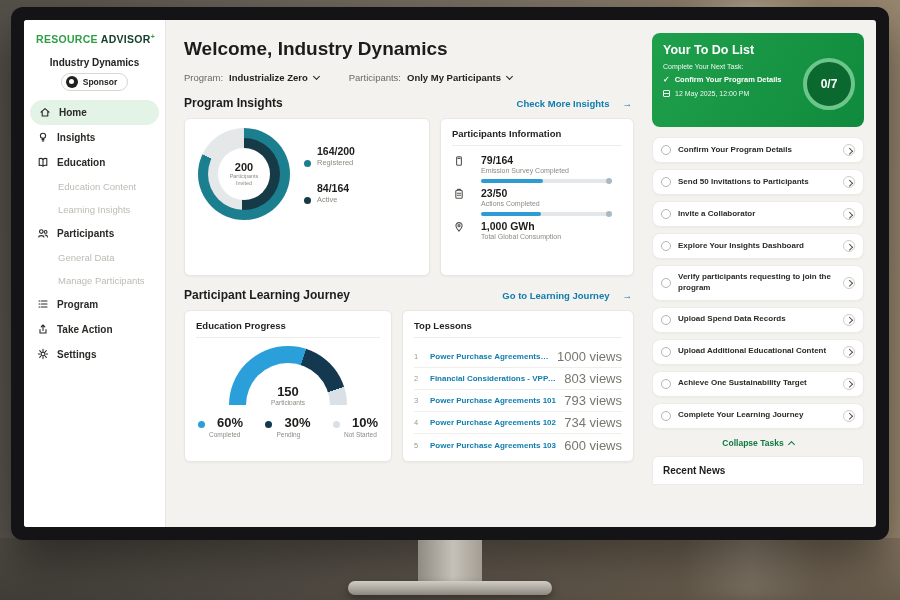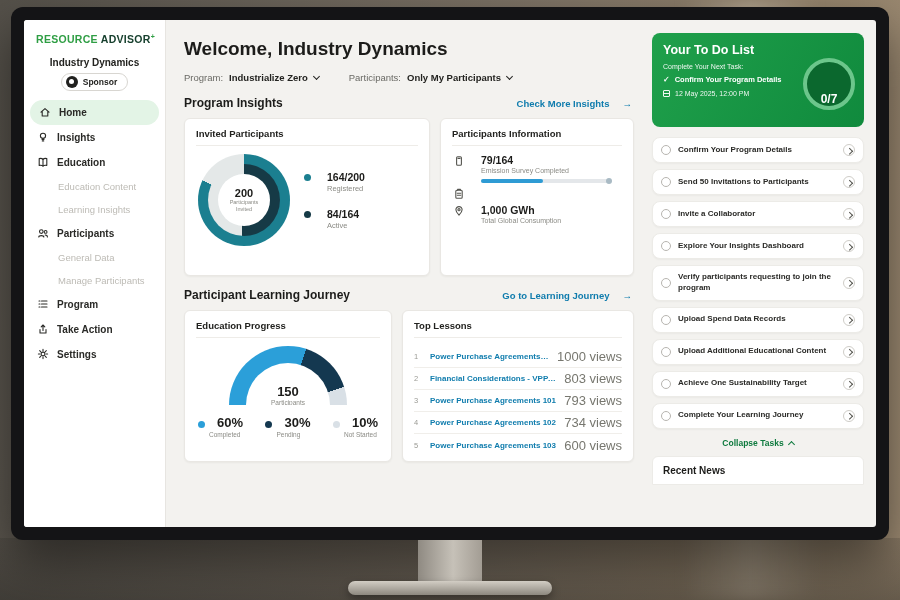--- a/index.html
+++ b/index.html
@@ -63,21 +63,21 @@
   .donut-wrap{display:flex;align-items:center;gap:14px;padding-left:2px}
   .donut{position:relative;width:92px;height:92px}
   .ring{position:absolute;border-radius:50%}
   .ring.outer{inset:0}
   .ring.inner{inset:10px}
   .hole{position:absolute;inset:20px;background:#fff;border-radius:50%;display:flex;flex-direction:column;
        align-items:center;justify-content:center;text-align:center}
   .hole-val{font-size:11px;font-weight:bold;color:#1c1c1a}
   .hole-lab{font-size:5.5px;color:#8b8b85;width:36px;line-height:1.3}
   .legend-col{display:flex;flex-direction:column;gap:15px}
-  .leg{display:flex;align-items:flex-start;gap:16px}
+  .leg{display:flex;align-items:flex-end;gap:6px}
   .leg-dot{width:7px;height:7px;min-width:7px;border-radius:50%;margin-top:3px}
   .leg-val{font-size:10.5px;font-weight:bold;color:#1c1c1a}
   .leg-lab{font-size:7.5px;color:#8b8b85;margin-top:1px}
 
   .card.info{flex:1;height:158px}
   .stat{display:flex;gap:16px;margin-bottom:4px}
   .stat-icon{width:13px;min-width:13px;display:flex;justify-content:center;padding-top:1px}
   .stat-icon svg{width:12px;height:12px;stroke:#55554f;fill:none;stroke-width:1.1;stroke-linecap:round;stroke-linejoin:round}
   .stat-val{font-size:10.5px;font-weight:bold;color:#1c1c1a}
   .stat-lab{font-size:7px;color:#8b8b85;margin-top:1px}
@@ -109,21 +109,21 @@
   .todo-hero{position:relative;background:linear-gradient(120deg,#1fa04b,#108a3d);border-radius:8px;
        color:#fff;padding:10px 11px;height:94px;cursor:pointer}
   .hero-title{font-size:12.5px;font-weight:bold}
   .hero-sub{font-size:7px;margin-top:6px;opacity:.92}
   .hero-task{display:flex;align-items:center;gap:5px;font-size:7.5px;font-weight:bold;margin-top:5px;width:140px}
   .hero-date{display:flex;align-items:center;gap:5px;font-size:7px;margin-top:6px;opacity:.92}
   .hero-check{font-size:8px;line-height:1}
   .cal{width:7px;height:7px;min-width:7px;border:1px solid #fff;border-radius:1px;position:relative}
   .cal::before{content:"";position:absolute;left:0;top:1.5px;width:100%;height:1px;background:#fff}
   .hero-ring{position:absolute;right:9px;top:25px;width:52px;height:52px;border-radius:50%;
-       background:#0b682e;border:4px solid #6cc68b;display:flex;align-items:flex-end;justify-content:center;
+       background:#0b682e;border:4px solid #6cc68b;display:flex;align-items:center;justify-content:center;
        font-size:12px;font-weight:bold}
   .tasks{margin-top:10px;display:flex;flex-direction:column;gap:6px}
   .task{display:flex;align-items:center;gap:7px;background:#fff;border:1px solid #ecebe7;border-radius:8px;
        padding:6px 8px;box-shadow:0 1px 2px rgba(30,30,28,.04);cursor:pointer}
   .task-check{width:10px;height:10px;min-width:10px;border:1.2px solid #b7b5b0;border-radius:50%}
   .task-label{font-size:8px;font-weight:bold;color:#2a2a27;line-height:1.35;flex:1}
   .task-go{width:12px;height:12px;min-width:12px;border:1px solid #cfcdc8;border-radius:50%;position:relative}
   .task-go::after{content:"";position:absolute;left:3.2px;top:3.6px;width:3.5px;height:3.5px;
        border-right:1.2px solid #55554f;border-bottom:1.2px solid #55554f;transform:rotate(-45deg)}
   .collapse{display:flex;align-items:center;justify-content:center;gap:5px;margin:9px 0 8px;
@@ -251,21 +251,20 @@
       <div class="sec-head">
         <span class="sec-title">Program Insights</span>
         <a class="sec-link">
           <span>Check More Insights</span>
           <span>→</span>
         </a>
       </div>
 
       <div class="row">
         <div class="card invited">
-          <div class="card-title">Invited Participants</div>
           <div class="donut-wrap">
             <div class="donut">
               <div class="ring outer" style="background: conic-gradient(rgb(27, 127, 144) 0deg, rgb(27, 127, 144) 82%, rgb(228, 232, 232) 0deg);"></div>
               <div class="ring inner" style="background: conic-gradient(rgb(22, 58, 70) 0deg, rgb(22, 58, 70) 51%, rgb(228, 232, 232) 0deg);"></div>
               <div class="hole">
                 <div class="hole-val">200</div>
                 <div class="hole-lab">Participants Invited</div>
               </div>
             </div>
             <div class="legend-col">
@@ -304,20 +303,27 @@
                 </div>
             </span>
           </div>
           <div class="stat">
             <span class="stat-icon">
                 <svg viewBox="0 0 12 12">
                   <rect x="2.8" y="2.2" width="6.4" height="8" rx="1"></rect>
                   <path d="M4.6 2.2v-.8h2.8v.8M4.3 5.2h3.4M4.3 7.2h3.4"></path>
                 </svg>
               </span>
+            <span>
+              <div class="stat-val">23/50</div>
+              <div class="stat-lab">Actions Completed</div>
+              <div class="track">
+                  <div class="fill" style="width: 46%;"></div>
+                </div>
+            </span>
           </div>
           <div class="stat">
             <span class="stat-icon">
                 <svg viewBox="0 0 12 12">
                   <path d="M6 1.6a3.1 3.1 0 0 1 3.1 3.1C9.1 7 6 10.2 6 10.2S2.9 7 2.9 4.7A3.1 3.1 0 0 1 6 1.6z"></path>
                   <circle cx="6" cy="4.7" r="1.1"></circle>
                 </svg>
               </span>
             <span>
               <div class="stat-val">1,000 GWh</div>

